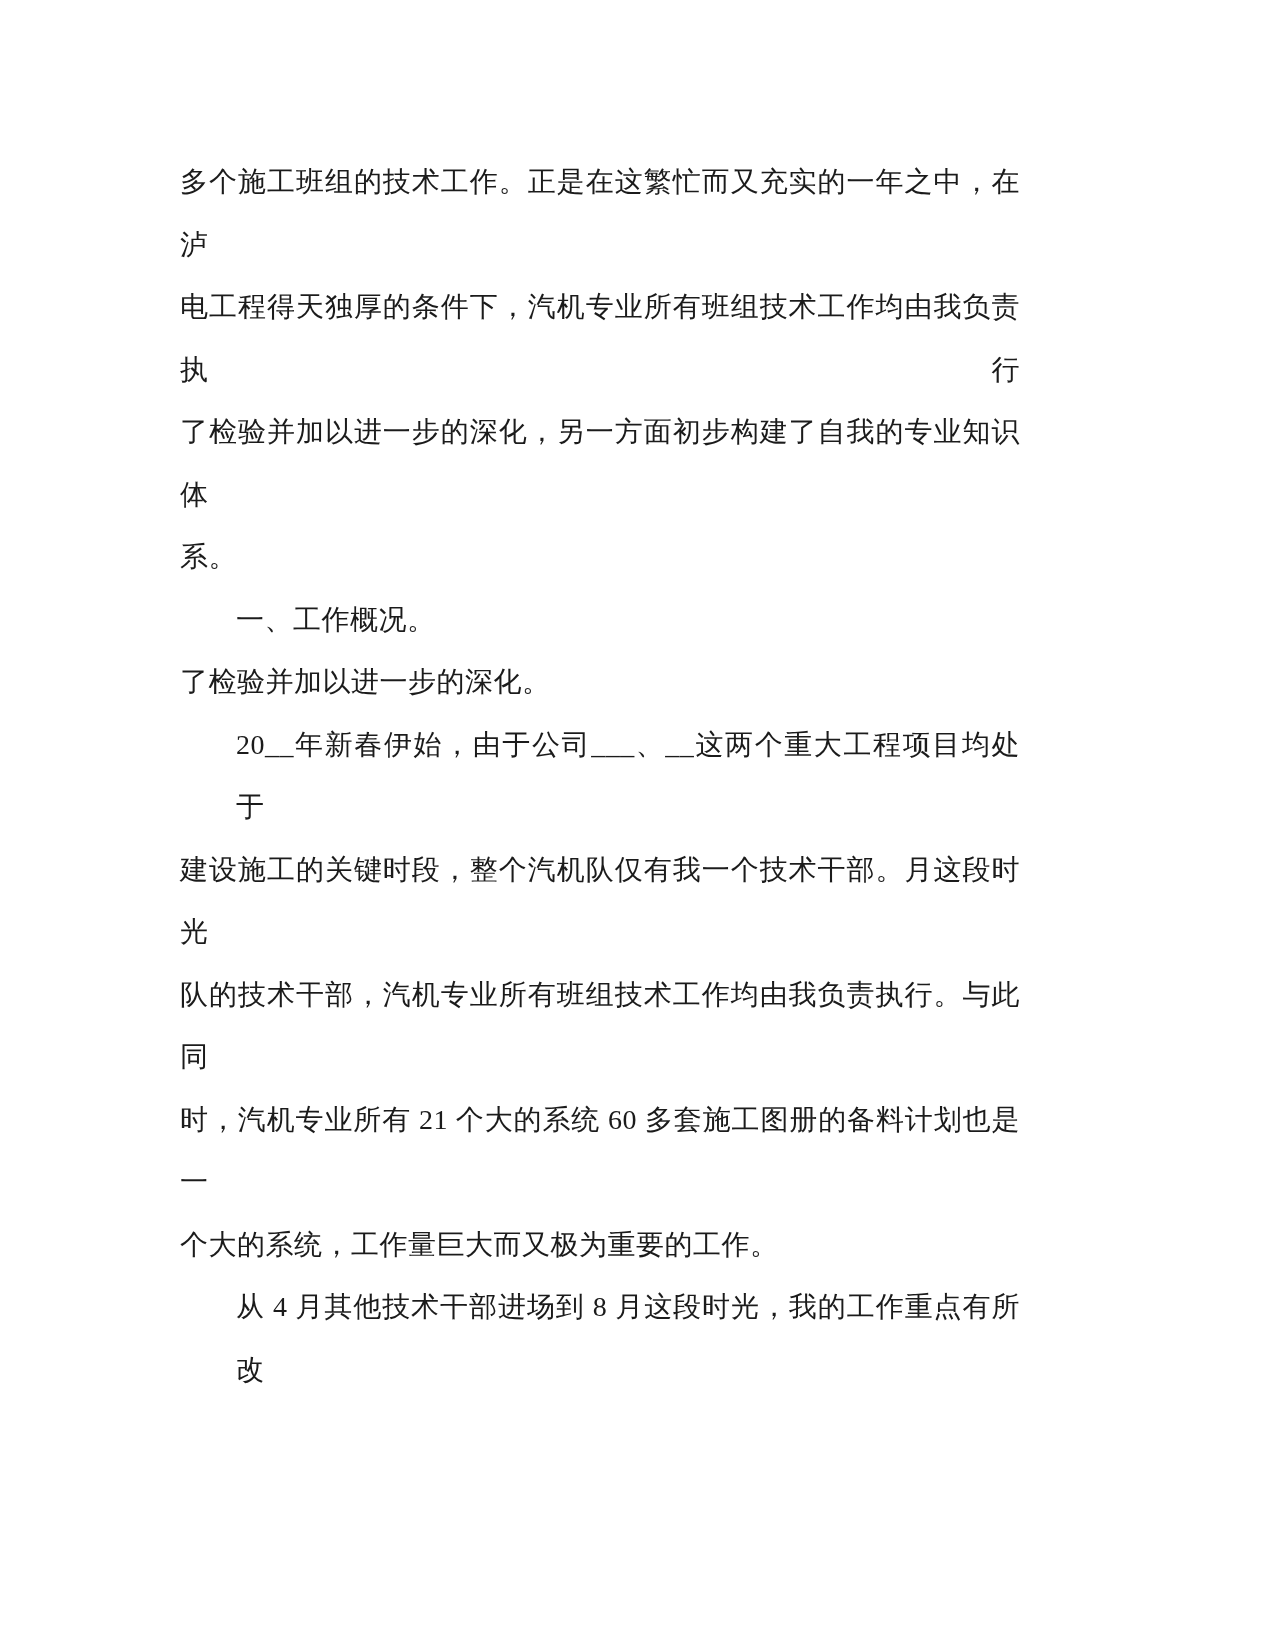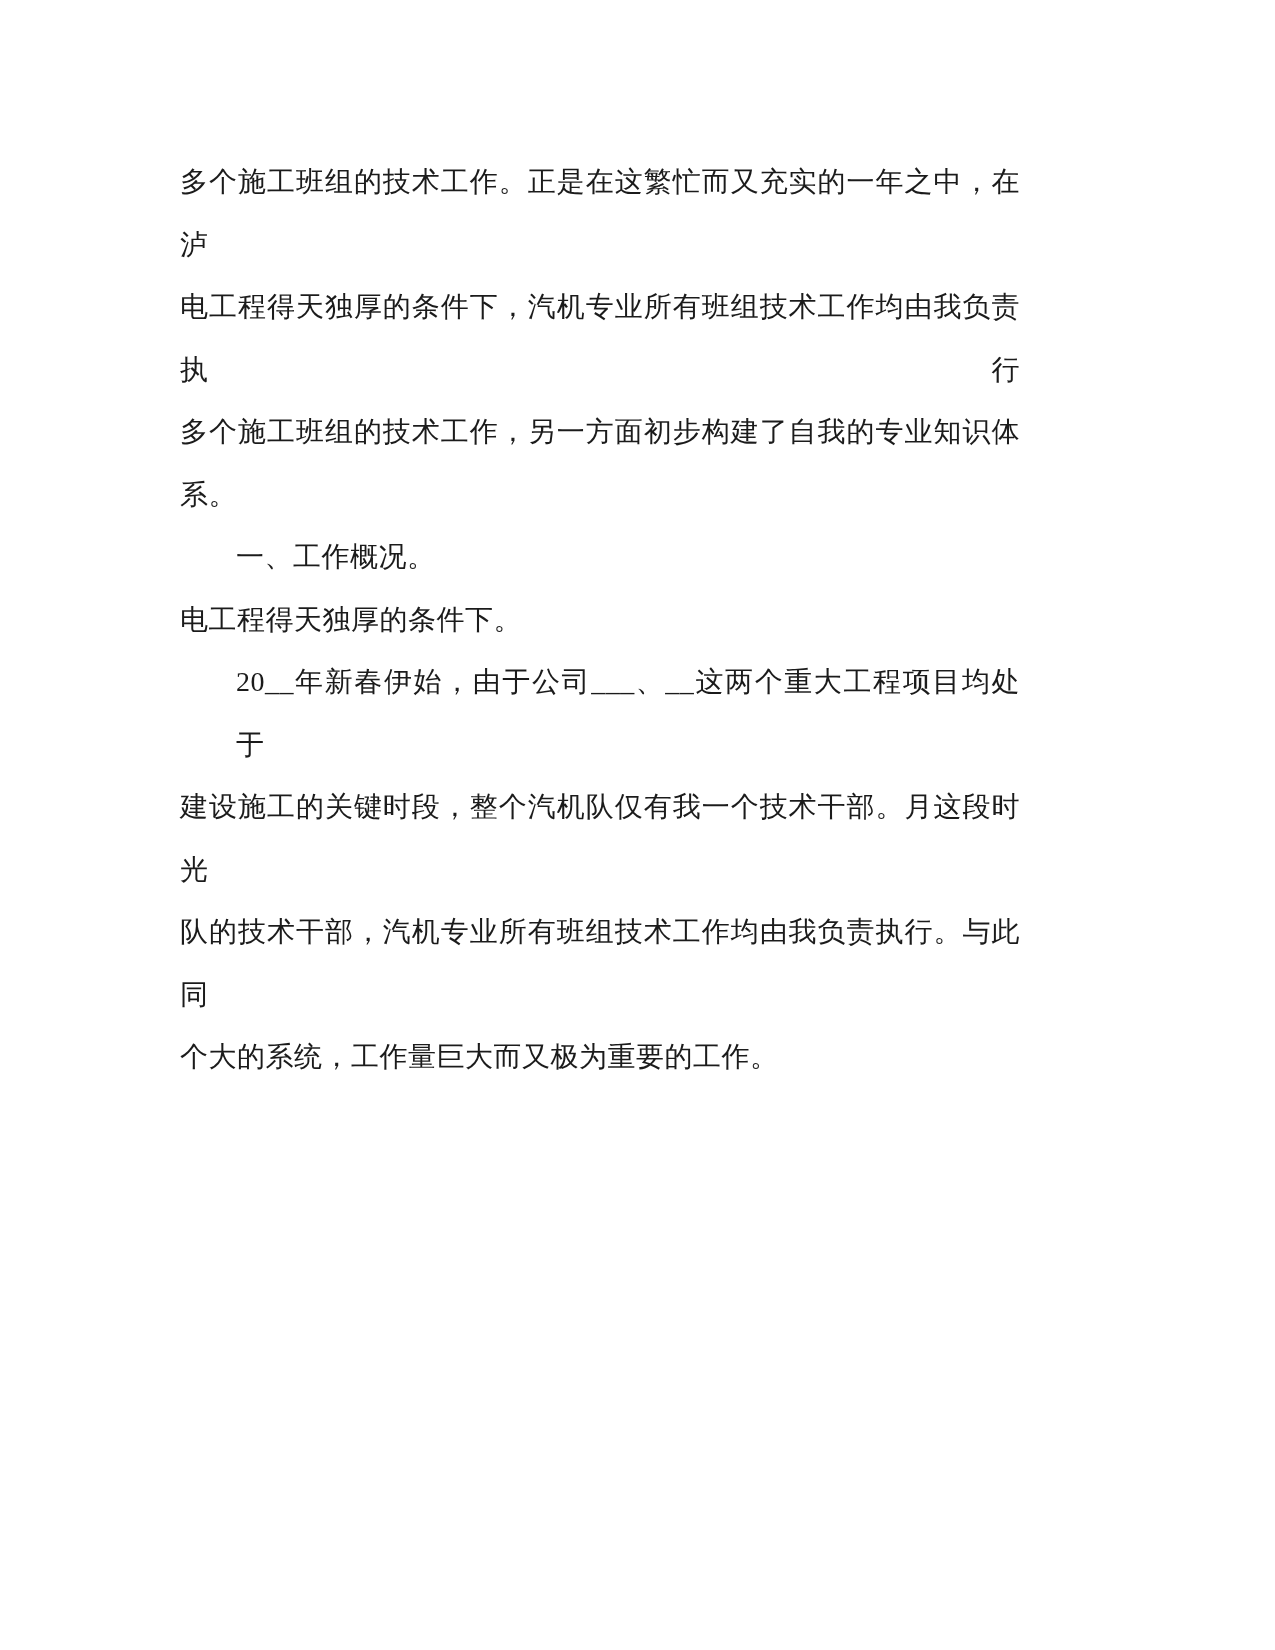--- a/index.html
+++ b/index.html
@@ -45,31 +45,33 @@
   }
 </style>
 </head>
 <body>
 
 <div class="page">
   <div class="doc-body">
       <div class="paragraph">
         <div class="line">多个施工班组的技术工作。正是在这繁忙而又充实的一年之中，在泸</div>
         <div class="line">电工程得天独厚的条件下，汽机专业所有班组技术工作均由我负责执行</div>
-        <div class="line">多个施工班组的技术工作，另一方面初步构建了自我的专业知识体</div>
+        <div class="line">了检验并加以进一步的深化，另一方面初步构建了自我的专业知识体</div>
         <div class="line last">系。</div>
       </div>
       <div class="paragraph">
         <div class="line last indent">一、工作概况。</div>
       </div>
       <div class="paragraph">
-        <div class="line last">电工程得天独厚的条件下。</div>
+        <div class="line last">了检验并加以进一步的深化。</div>
       </div>
       <div class="paragraph">
         <div class="line indent">20__年新春伊始，由于公司___、__这两个重大工程项目均处于</div>
         <div class="line">建设施工的关键时段，整个汽机队仅有我一个技术干部。月这段时光</div>
         <div class="line">队的技术干部，汽机专业所有班组技术工作均由我负责执行。与此同</div>
+        <div class="line">时，汽机专业所有 21 个大的系统 60 多套施工图册的备料计划也是一</div>
         <div class="line last">个大的系统，工作量巨大而又极为重要的工作。</div>
       </div>
       <div class="paragraph">
+        <div class="line indent">从 4 月其他技术干部进场到 8 月这段时光，我的工作重点有所改</div>
       </div>
     </div>
 </div>
 
 </body></html>

